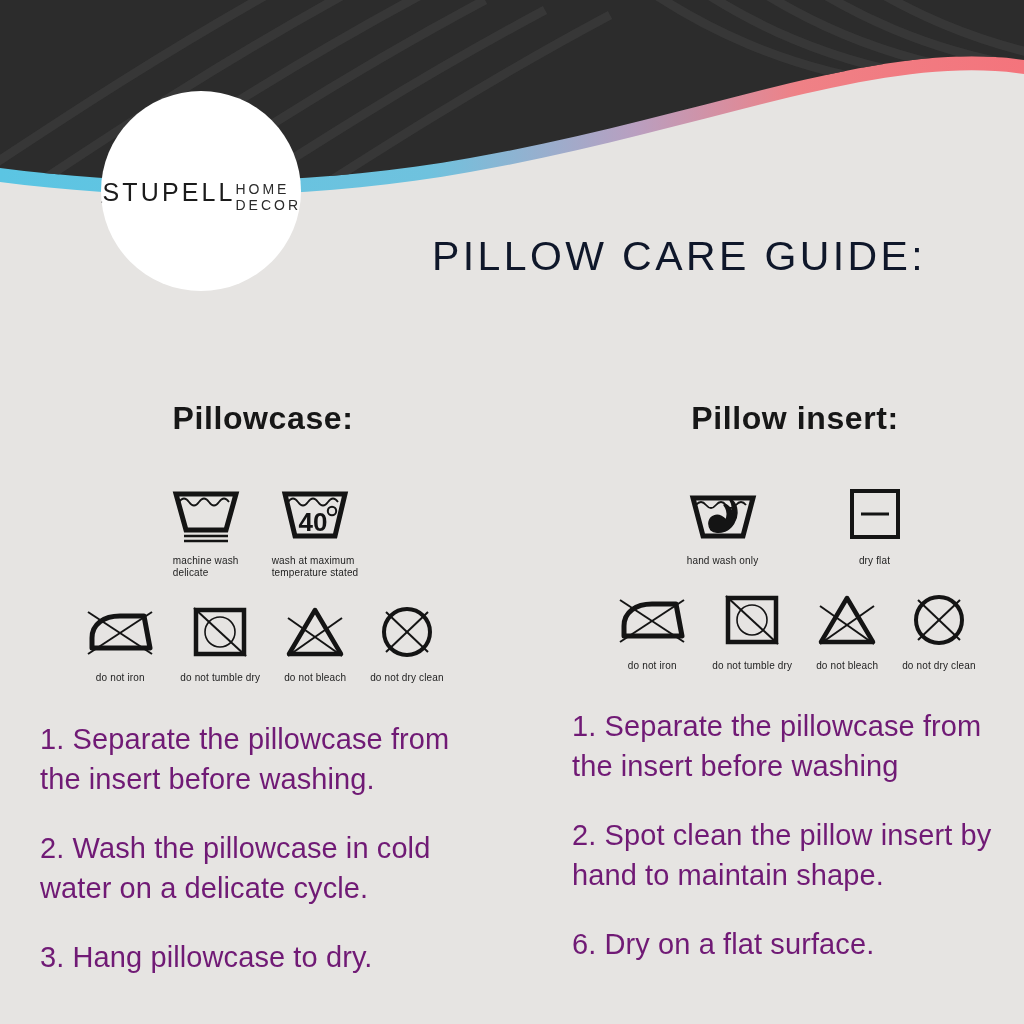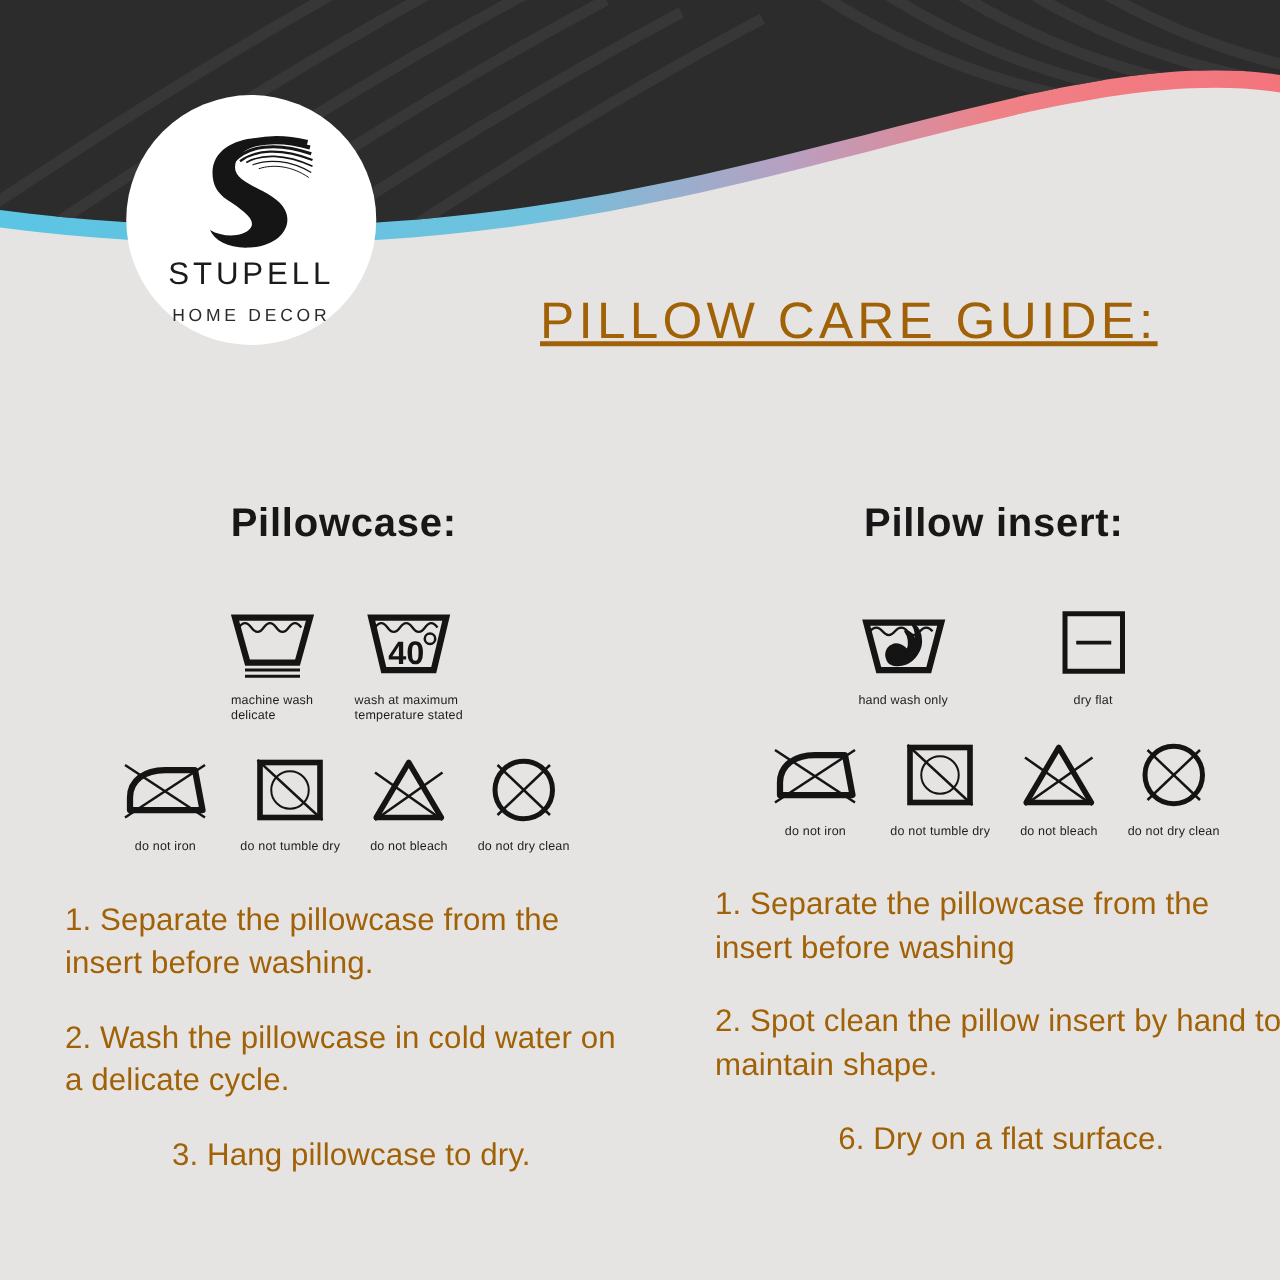--- a/index.html
+++ b/index.html
@@ -22,27 +22,27 @@
     width: 1024px;
     height: 215px;
     overflow: hidden;
   }
   .header svg { display: block; }
 
   
   .logo-badge {
     position: absolute;
     left: 101px;
-    top: 76px;
+    top: 91px;
     width: 200px;
     height: 200px;
     border-radius: 50%;
     background: #ffffff;
     display: flex;
-    flex-direction: column;
+    flex-direction: row;
     align-items: center;
     justify-content: flex-start;
     z-index: 5;
   }
   .logo-mark {
     margin-top: 22px;
     width: 118px;
     height: 106px;
   }
   .logo-word {
@@ -61,38 +61,37 @@
     margin-top: 12px;
   }
 
   
   .main-title {
     position: absolute;
     left: 432px;
     top: 206px;
     font-size: 41px;
     letter-spacing: 3.4px;
-    color: #a16207;
+    color: #0f172a;
     font-weight: 400;
     white-space: nowrap;
-    text-decoration: underline;
   }
 
   
   .columns {
     position: absolute;
     top: 400px;
     left: 0;
     width: 1024px;
   }
   .col {
     position: absolute;
     top: 0;
   }
-  .col-left  { left: 40px;  width: 470px; }
+  .col-left  { left: 28px;  width: 470px; }
   .col-right { left: 560px; width: 470px; }
 
   .col-heading {
     font-size: 32px;
     font-weight: 700;
     color: #171717;
     letter-spacing: 0.6px;
     text-align: center;
     margin: 0;
     height: 44px;
@@ -127,27 +126,27 @@
     letter-spacing: 0.15px;
     max-width: 106px;
   }
 
   
   .steps {
     margin-top: 34px;
     padding-left: 12px;
   }
   .step {
-    font-size: 25px;
+    font-size: 29px;
     line-height: 1.38;
-    color: #a16207;
+    color: #701a75;
     margin-bottom: 17px;
     letter-spacing: 0.1px;
   }
-  .step:last-child { margin-bottom: 0; text-align: center; }
+  .step:last-child { margin-bottom: 0; }
 </style>
 </head>
 <body>
 
 <div class="header">
   <svg width="1024" height="215" viewBox="0 0 1024 215">
     <defs>
       <clipPath id="bandClip">
         <path d="M0,0 H1024 V60 C880,38 700,118 470,158 C300,188 140,186 0,168 Z"></path>
       </clipPath>

